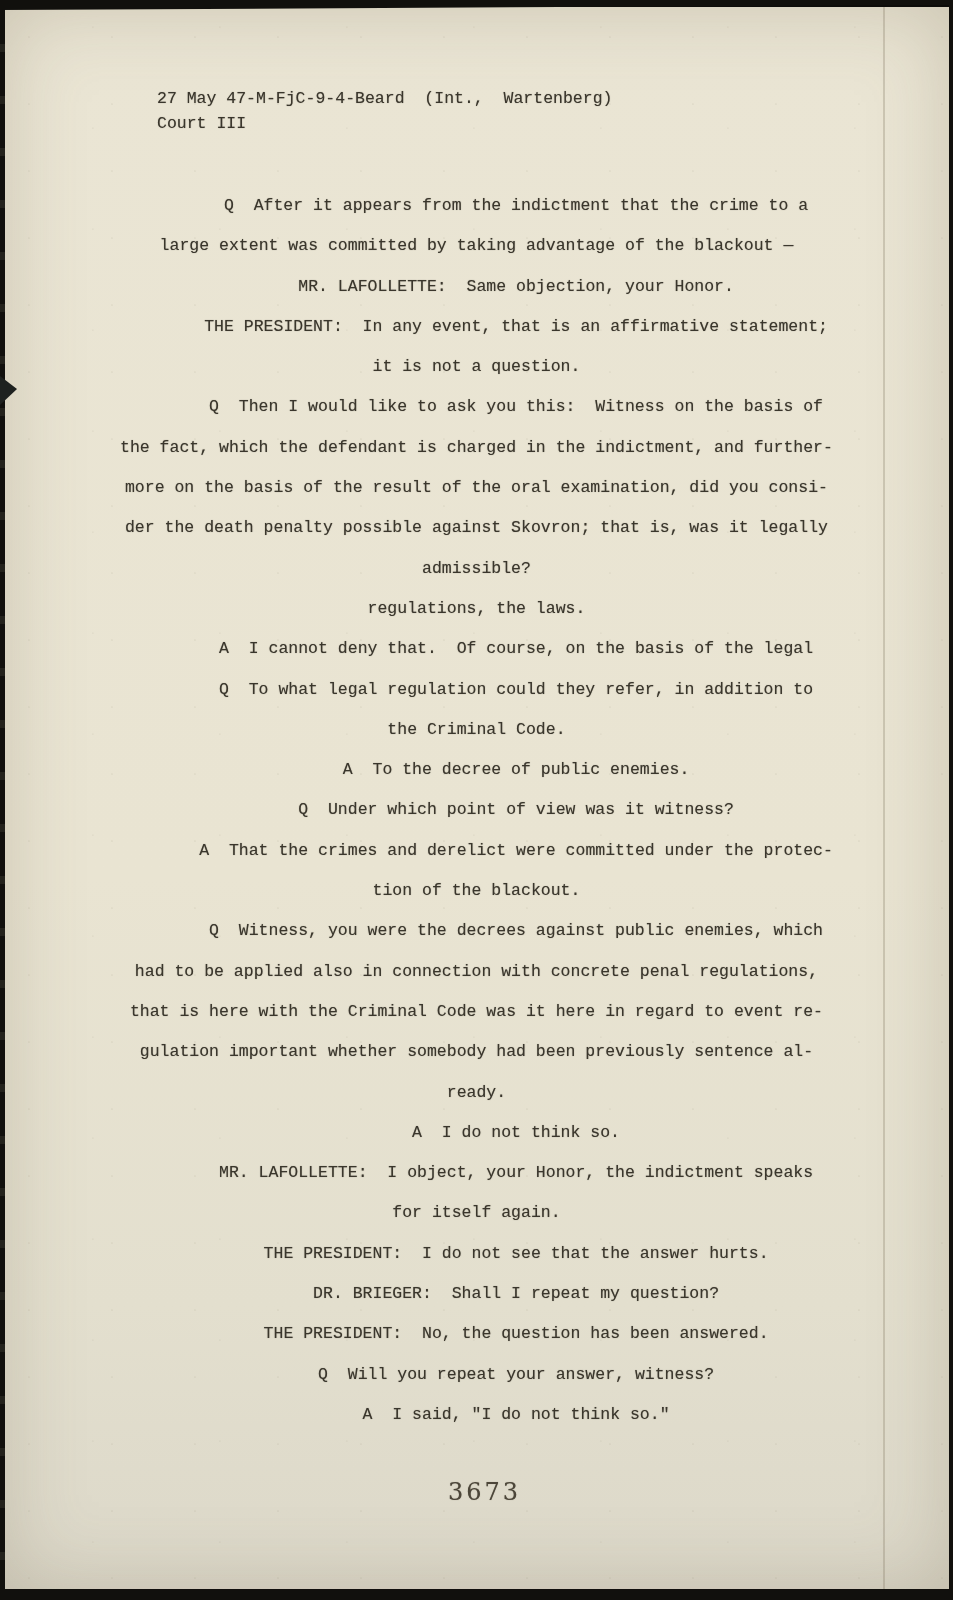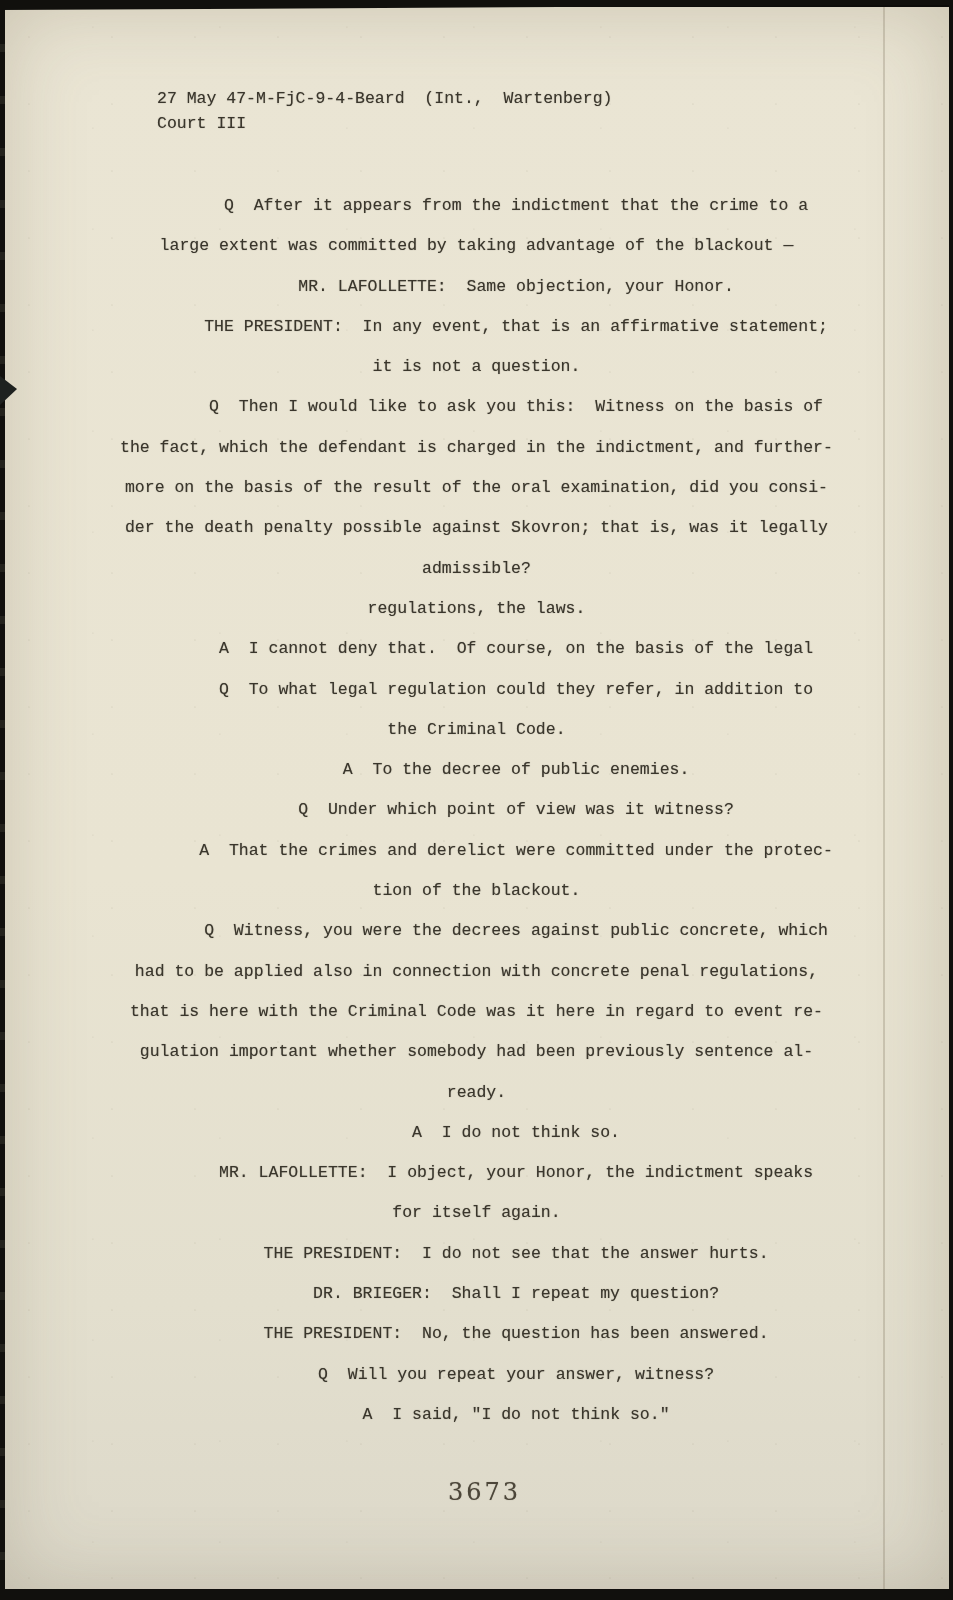--- a/index.html
+++ b/index.html
@@ -101,21 +101,21 @@
     <div class="tline typed">der the death penalty possible against Skovron; that is, was it legally</div>
     <div class="tline typed">admissible?</div>
     <div class="tline typed">regulations, the laws.</div>
     <div class="tline typed">        A  I cannot deny that.  Of course, on the basis of the legal</div>
     <div class="tline typed">        Q  To what legal regulation could they refer, in addition to</div>
     <div class="tline typed">the Criminal Code.</div>
     <div class="tline typed">        A  To the decree of public enemies.</div>
     <div class="tline typed">        Q  Under which point of view was it witness?</div>
     <div class="tline typed">        A  That the crimes and derelict were committed under the protec-</div>
     <div class="tline typed">tion of the blackout.</div>
-    <div class="tline typed">        Q  Witness, you were the decrees against public concrete, which</div>
+    <div class="tline typed">        Q  Witness, you were the decrees against public enemies, which</div>
     <div class="tline typed">had to be applied also in connection with concrete penal regulations,</div>
     <div class="tline typed">that is here with the Criminal Code was it here in regard to event re-</div>
     <div class="tline typed">gulation important whether somebody had been previously sentence al-</div>
     <div class="tline typed">ready.</div>
     <div class="tline typed">        A  I do not think so.</div>
     <div class="tline typed">        MR. LAFOLLETTE:  I object, your Honor, the indictment speaks</div>
     <div class="tline typed">for itself again.</div>
     <div class="tline typed">        THE PRESIDENT:  I do not see that the answer hurts.</div>
     <div class="tline typed">        DR. BRIEGER:  Shall I repeat my question?</div>
     <div class="tline typed">        THE PRESIDENT:  No, the question has been answered.</div>

